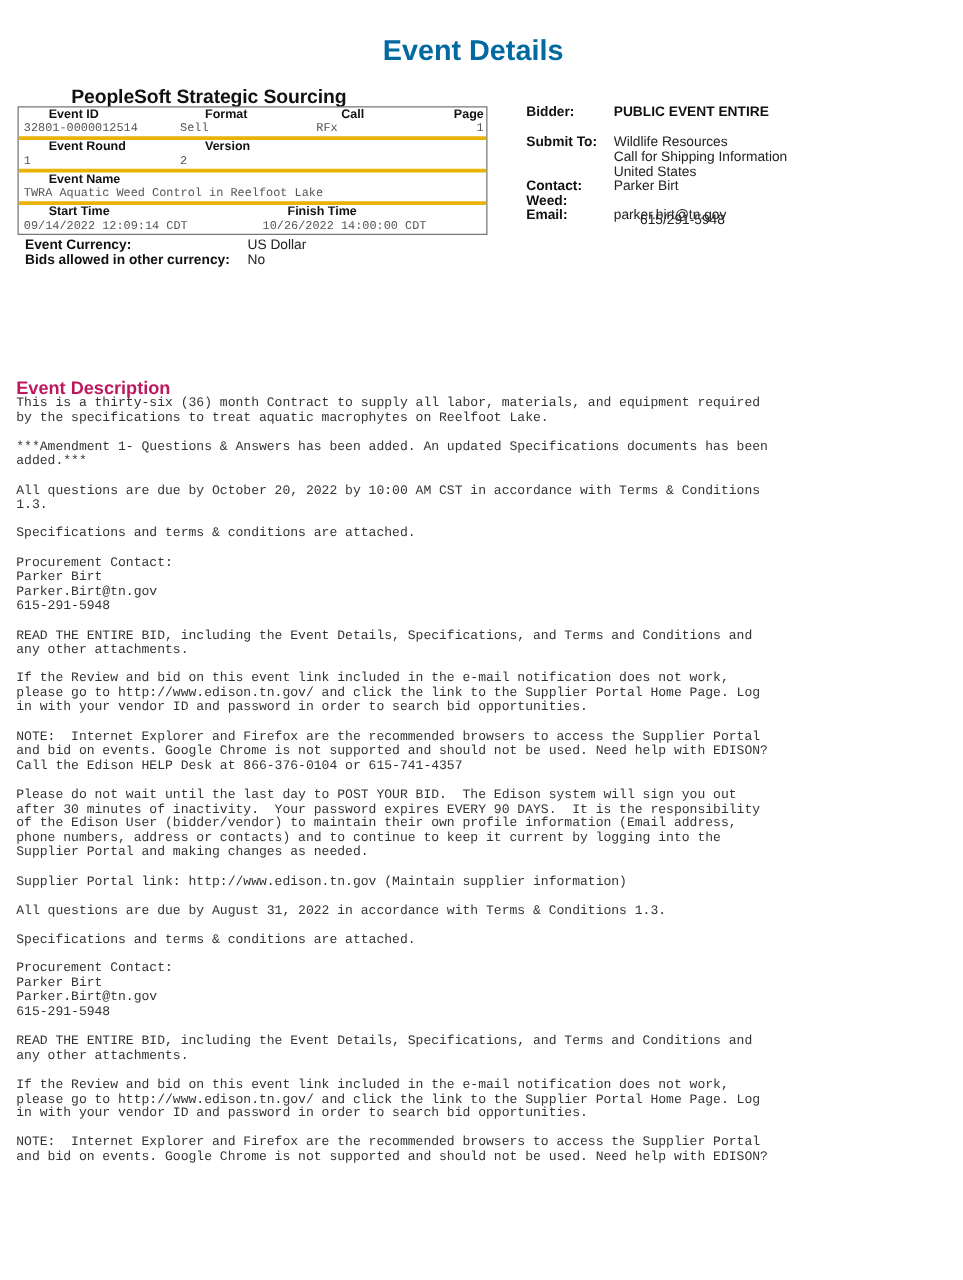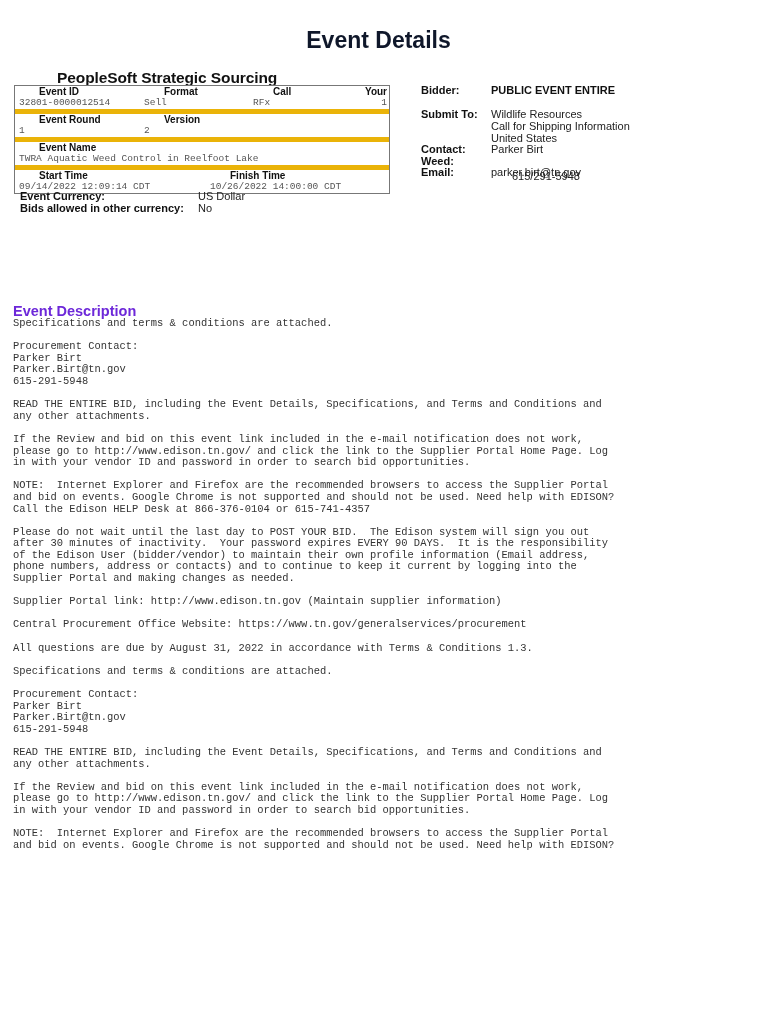--- a/index.html
+++ b/index.html
@@ -1,40 +1,40 @@
 <!DOCTYPE html>
 <html><head>
 <meta charset="utf-8">
 <style>
   html, body { margin: 0; padding: 0; background: #ffffff; }
   body { width: 770px; height: 1024px; position: relative; overflow: hidden; color: #111; }
 
   .title { position: absolute; top: 27px; left: 0; width: 757px; text-align: center;
-           font-family: "Liberation Sans", sans-serif; font-weight: bold; font-size: 23px; color: #0f172a; }
+           font-family: "Liberation Sans", sans-serif; font-weight: bold; font-size: 23px; color: #0369a1; }
 
   .sourcing { position: absolute; top: 69px; left: 13px; font-family: "Liberation Sans", sans-serif;
               font-weight: bold; font-size: 15.5px; color: #111; letter-spacing: -0.1px; margin-left: 44px; }
 
   .info-box { position: absolute; top: 85px; left: 14px; width: 374px; border: 1px solid #777; }
-  .info-row { border-top: 5px solid #eab308; position: relative; height: 23px; }
+  .info-row { border-top: 3px solid #eab308; position: relative; height: 23px; }
   .info-row:first-child { border-top: none; }
   .cell { position: absolute; top: 0; }
   .lbl { display: block; font-family: "Liberation Sans", sans-serif; font-weight: bold; font-size: 10px; line-height: 11px; color: #111; padding-left: 20px; }
   .val { display: block; font-family: "Liberation Mono", monospace; font-size: 9.5px; line-height: 11px; color: #555; white-space: pre; }
   .right { text-align: right; }
 
   .bidder { position: absolute; top: 84px; left: 421px; font-family: "Liberation Sans", sans-serif; font-size: 11px; color: #111; }
   .bidder .k { position: absolute; left: 0; font-weight: bold; white-space: nowrap; }
   .bidder .v { position: absolute; left: 70px; white-space: nowrap; color: #222; }
 
   .currency { position: absolute; top: 190px; left: 20px; font-family: "Liberation Sans", sans-serif; font-size: 11px; line-height: 12px; color: #111; }
   .currency .k { position: absolute; left: 0; font-weight: bold; white-space: nowrap; }
   .currency .v { position: absolute; left: 178px; white-space: nowrap; color: #222; }
 
-  .desc-title { position: absolute; top: 303px; left: 13px; font-family: "Liberation Sans", sans-serif; font-weight: bold; font-size: 14.5px; color: #6d28d9; }
+  .desc-title { position: absolute; top: 303px; left: 13px; font-family: "Liberation Sans", sans-serif; font-weight: bold; font-size: 14.5px; color: #be185d; }
   .desc { position: absolute; top: 318px; left: 13px; width: 750px;
           font-family: "Liberation Mono", monospace; font-size: 10.45px; line-height: 11.6px; color: #333; }
   .para { margin: 0 0 11.6px 0; white-space: pre; }
 </style>
 </head>
 <body>
 
 <div class="title">Event Details</div>
 
 <div class="sourcing">PeopleSoft Strategic Sourcing</div>
@@ -47,21 +47,21 @@
     </div>
     <div class="cell" style="left:129px;">
       <span class="lbl">Format</span>
       <span class="val">Sell</span>
     </div>
     <div class="cell" style="left:238px;">
       <span class="lbl">Call</span>
       <span class="val">RFx</span>
     </div>
     <div class="cell right" style="right:2px;">
-      <span class="lbl">Your</span>
+      <span class="lbl">Page</span>
       <span class="val">1</span>
     </div>
   </div>
   <div class="info-row">
     <div class="cell" style="left:4px;">
       <span class="lbl">Event Round</span>
       <span class="val">1</span>
     </div>
     <div class="cell" style="left:129px;">
       <span class="lbl">Version</span>
@@ -108,40 +108,45 @@
 <div class="currency">
   <span class="k" style="top:0;">Event Currency:</span>
   <span class="v" style="top:0;">US Dollar</span>
   <span class="k" style="top:12px;">Bids allowed in other currency:</span>
   <span class="v" style="top:12px;">No</span>
 </div>
 
 <div class="desc-title">Event Description</div>
 
 <div class="desc">
+  <p class="para">This is a thirty-six (36) month Contract to supply all labor, materials, and equipment required
+by the specifications to treat aquatic macrophytes on Reelfoot Lake.</p>
+  <p class="para">***Amendment 1- Questions &amp; Answers has been added. An updated Specifications documents has been
+added.***</p>
+  <p class="para">All questions are due by October 20, 2022 by 10:00 AM CST in accordance with Terms &amp; Conditions
+1.3.</p>
   <p class="para">Specifications and terms &amp; conditions are attached.</p>
   <p class="para">Procurement Contact:
 Parker Birt
 Parker.Birt@tn.gov
 615-291-5948</p>
   <p class="para">READ THE ENTIRE BID, including the Event Details, Specifications, and Terms and Conditions and
 any other attachments.</p>
   <p class="para">If the Review and bid on this event link included in the e-mail notification does not work,
 please go to http://www.edison.tn.gov/ and click the link to the Supplier Portal Home Page. Log
 in with your vendor ID and password in order to search bid opportunities.</p>
   <p class="para">NOTE:  Internet Explorer and Firefox are the recommended browsers to access the Supplier Portal
 and bid on events. Google Chrome is not supported and should not be used. Need help with EDISON?
 Call the Edison HELP Desk at 866-376-0104 or 615-741-4357</p>
   <p class="para">Please do not wait until the last day to POST YOUR BID.  The Edison system will sign you out
 after 30 minutes of inactivity.  Your password expires EVERY 90 DAYS.  It is the responsibility
 of the Edison User (bidder/vendor) to maintain their own profile information (Email address,
 phone numbers, address or contacts) and to continue to keep it current by logging into the
 Supplier Portal and making changes as needed.</p>
   <p class="para">Supplier Portal link: http://www.edison.tn.gov (Maintain supplier information)</p>
-  <p class="para">Central Procurement Office Website: https://www.tn.gov/generalservices/procurement</p>
   <p class="para">All questions are due by August 31, 2022 in accordance with Terms &amp; Conditions 1.3.</p>
   <p class="para">Specifications and terms &amp; conditions are attached.</p>
   <p class="para">Procurement Contact:
 Parker Birt
 Parker.Birt@tn.gov
 615-291-5948</p>
   <p class="para">READ THE ENTIRE BID, including the Event Details, Specifications, and Terms and Conditions and
 any other attachments.</p>
   <p class="para">If the Review and bid on this event link included in the e-mail notification does not work,
 please go to http://www.edison.tn.gov/ and click the link to the Supplier Portal Home Page. Log

